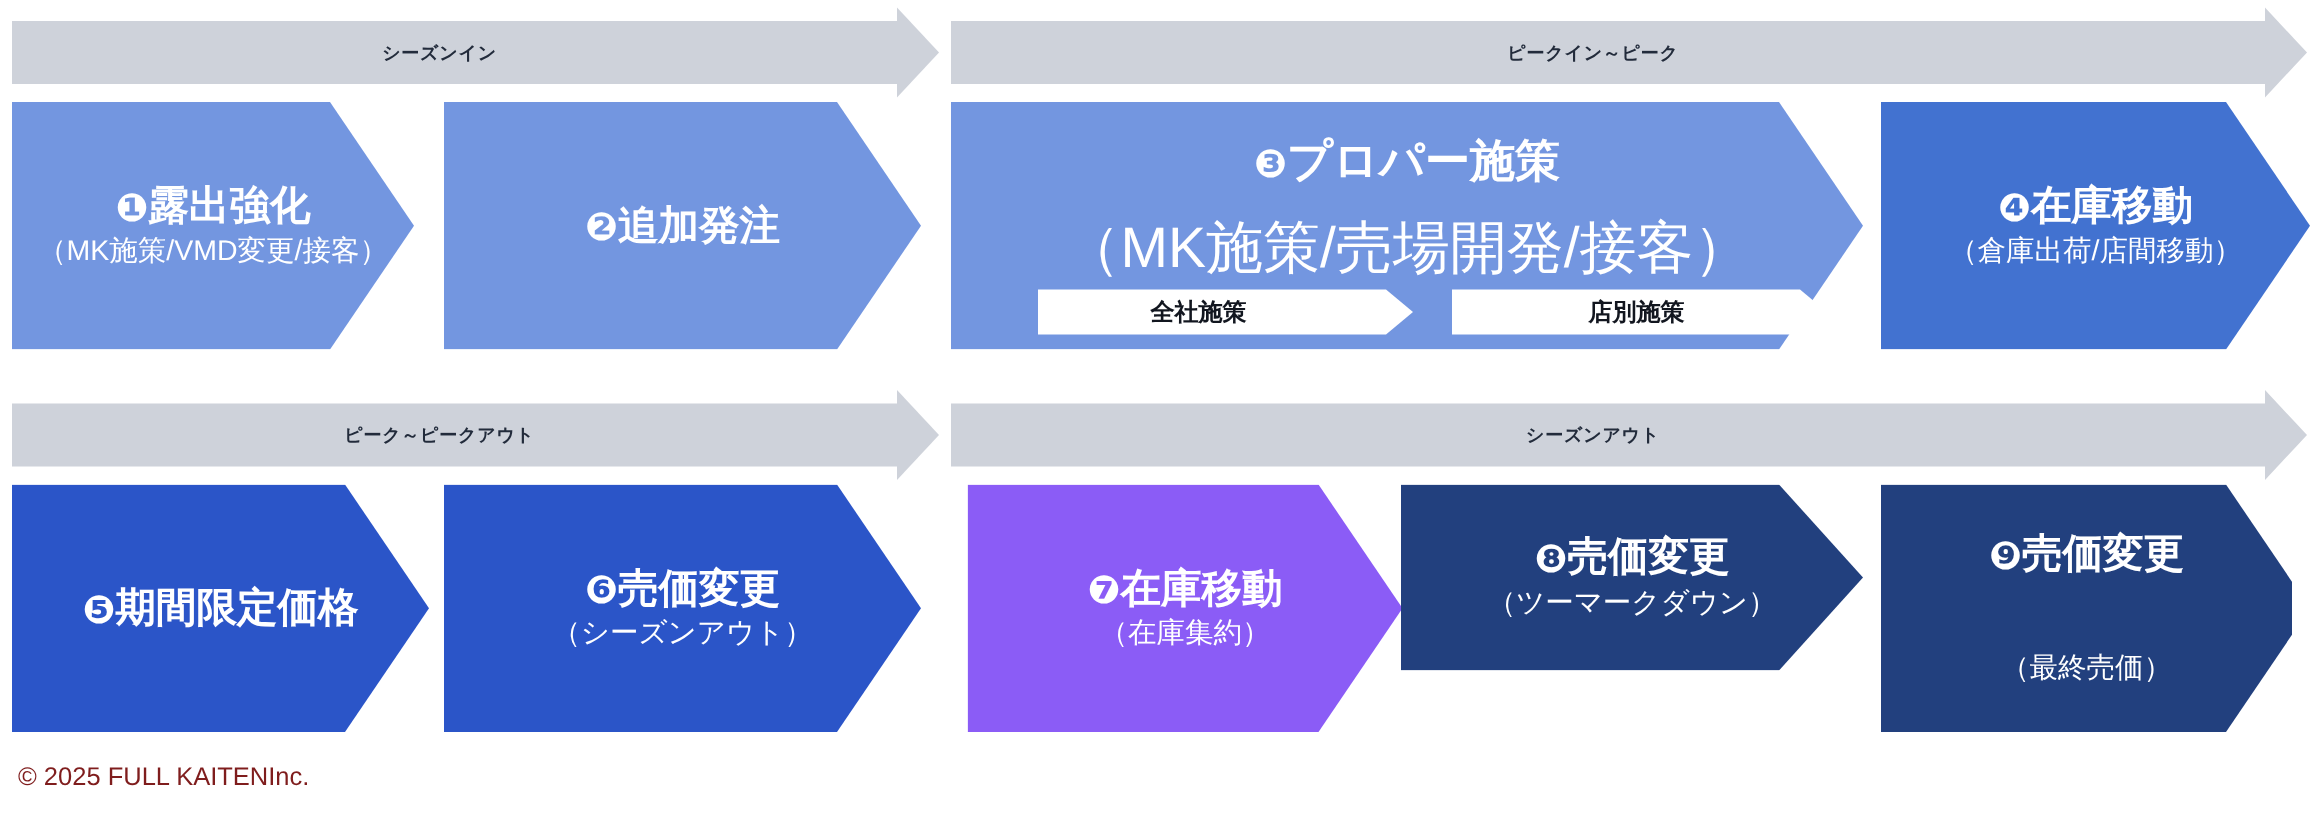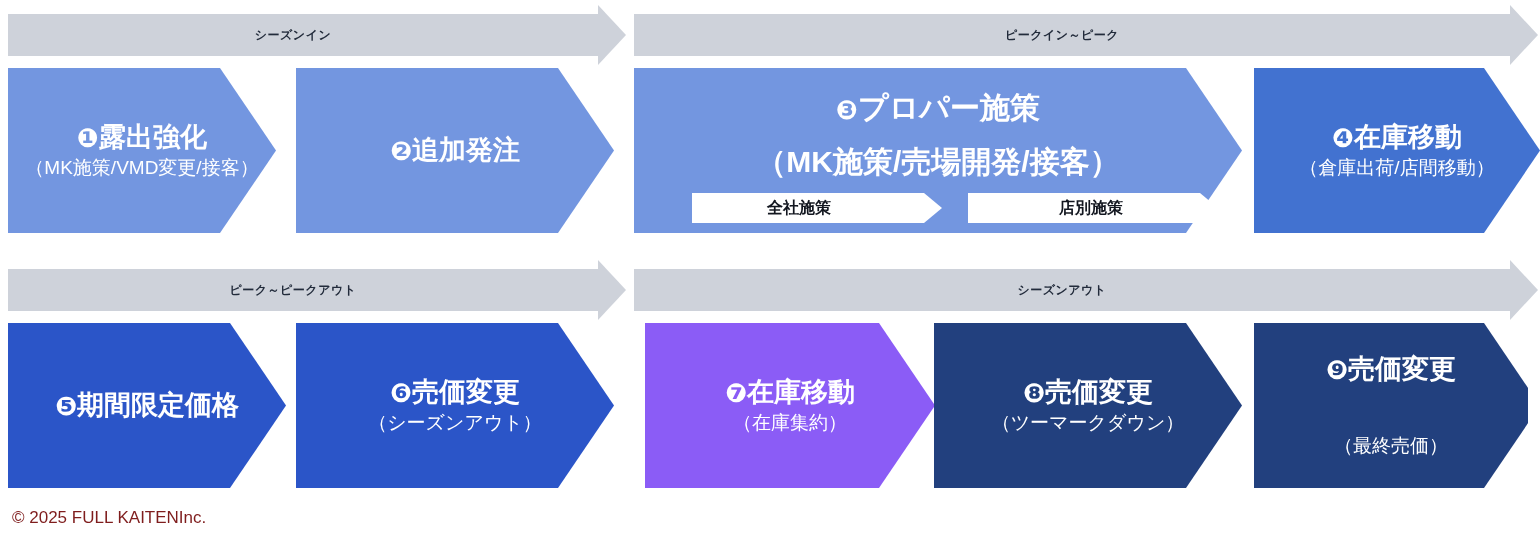--- a/index.html
+++ b/index.html
@@ -46,21 +46,21 @@
     text-align:center;
     box-sizing:border-box;
   }
   .chev .t1{
     font-size:27px;font-weight:bold;line-height:1.22;white-space:nowrap;
   }
   .chev .t2{
     font-size:19px;font-weight:normal;line-height:1.25;white-space:nowrap;margin-top:2px;
   }
   .chev.big .t1{font-size:30px;}
-  .chev.big .t2{font-size:30px;font-weight:bold;margin-top:0;}
+  .chev.big .t2{font-size:38px;font-weight:normal;margin-top:0;}
 
   .num{
     display:inline-block;
     font-size:26px;
     font-weight:bold;
     vertical-align:-1px;
   }
 
   
   .subrow{
@@ -180,21 +180,21 @@
   </div>
 
   <div class="chev" style="left:634px;top:323px;width:290px;height:165px;background:#8b5cf6;
               clip-path:polygon(0 0, 234px 0, 290px 50%, 234px 100%, 0 100%);margin-left:11px;">
     <div class="t1">
       <span class="num">❼</span><span>在庫移動</span>
     </div>
     <div class="t2">（在庫集約）</div>
   </div>
 
-  <div class="chev" style="left:934px;top:323px;width:308px;height:165px;background:#22407E;
+  <div class="chev" style="left:934px;top:323px;width:308px;height:124px;background:#22407E;
               clip-path:polygon(0 0, 252px 0, 308px 50%, 252px 100%, 0 100%);">
     <div class="t1">
       <span class="num">❽</span><span>売価変更</span>
     </div>
     <div class="t2">（ツーマークダウン）</div>
   </div>
 
   <div class="chev" style="left:1254px;top:323px;width:274px;height:165px;background:#22407E;
               clip-path:polygon(0 0, 230px 0, 286px 50%, 230px 100%, 0 100%);gap:45px;">
     <div class="t1">

